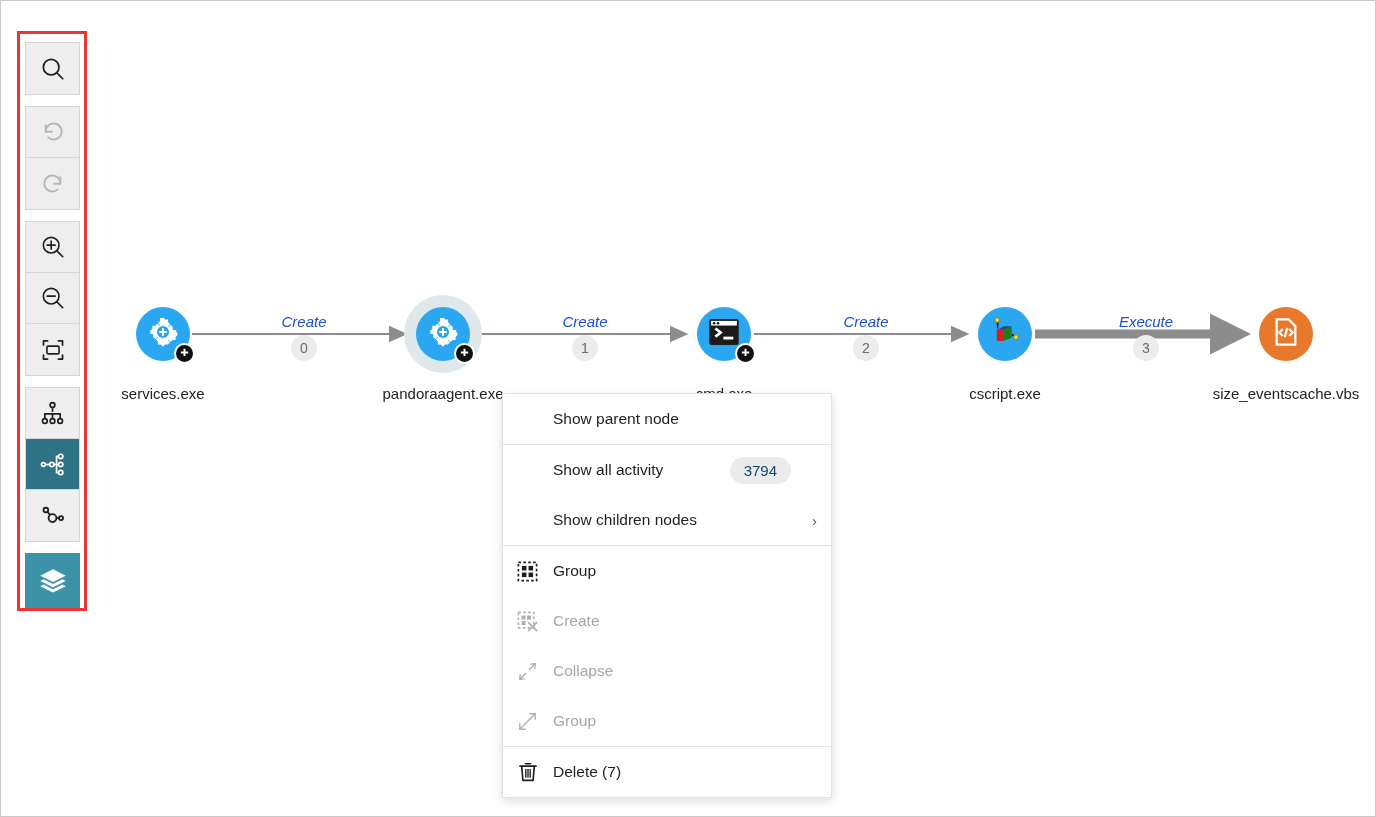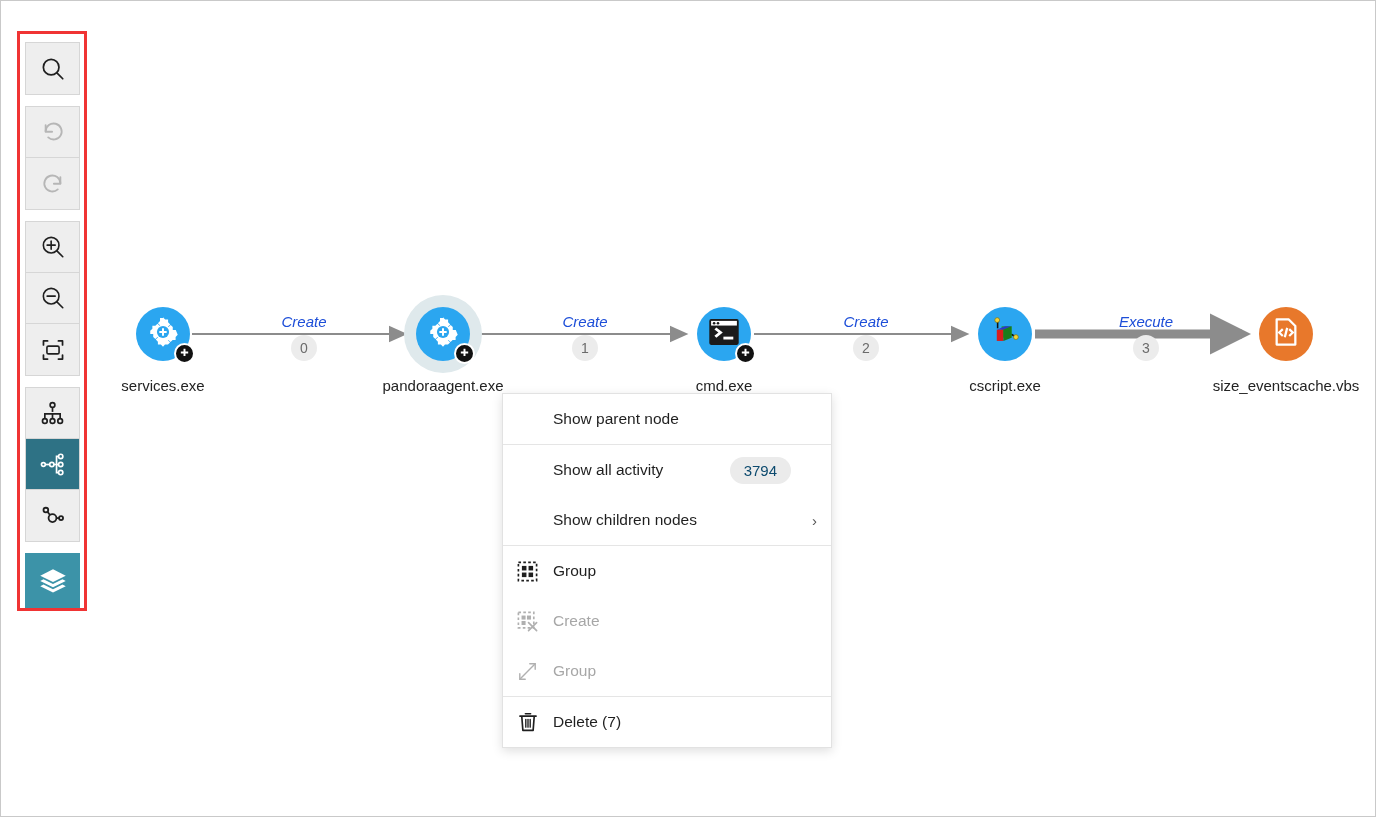--- a/index.html
+++ b/index.html
@@ -108,21 +108,21 @@
     height: 21px;
     border-radius: 50%;
     background: #111111;
     border: 2px solid #ffffff;
     display: flex;
     align-items: center;
     justify-content: center;
     box-sizing: border-box;
   }
   .node-label {
-    margin-top: 16px;
+    margin-top: 24px;
     font-size: 15px;
     color: #232323;
     white-space: nowrap;
   }
   .edge-label {
     position: absolute;
     text-align: center;
     width: 120px;
     z-index: 6;
   }
@@ -490,20 +490,31 @@
             <rect x="1.6" y="1.6" width="17.6" height="17.6" fill="none" stroke="#b0b0b0" stroke-width="1.9" stroke-dasharray="3 2.6"></rect>
             <rect x="5.2" y="5.2" width="4.6" height="4.6" fill="#b0b0b0"></rect>
             <rect x="11.4" y="5.2" width="4.6" height="4.6" fill="#b0b0b0"></rect>
             <rect x="5.2" y="11.4" width="4.6" height="4.6" fill="#b0b0b0"></rect>
             <path d="M13.2 13.2 L22.4 22.4 M22.4 13.2 L13.2 22.4" stroke="#b0b0b0" stroke-width="1.9" stroke-linecap="round"></path>
           </svg>
         </span>
         <span class="ctx-text">Create</span>
       </div>
 
+      <div class="ctx-item disabled">
+        <span class="ctx-ico">
+          <svg width="21" height="21" viewBox="0 0 24 24">
+            <path d="M3.2 20.8 L9.8 14.2" stroke="#b0b0b0" stroke-width="1.6" stroke-linecap="round"></path>
+            <path d="M3.6 15.6 L3.2 20.8 L8.4 20.4" fill="none" stroke="#b0b0b0" stroke-width="1.6" stroke-linecap="round" stroke-linejoin="round"></path>
+            <path d="M20.8 3.2 L14.2 9.8" stroke="#b0b0b0" stroke-width="1.6" stroke-linecap="round"></path>
+            <path d="M20.4 8.4 L20.8 3.2 L15.6 3.6" fill="none" stroke="#b0b0b0" stroke-width="1.6" stroke-linecap="round" stroke-linejoin="round"></path>
+          </svg>
+        </span>
+        <span class="ctx-text">Collapse</span>
+      </div>
 
       <div class="ctx-item disabled">
         <span class="ctx-ico">
           <svg width="21" height="21" viewBox="0 0 24 24">
             <path d="M3.2 20.8 L20.8 3.2" stroke="#b0b0b0" stroke-width="1.6" stroke-linecap="round"></path>
             <path d="M3.2 14.6 L3.2 20.8 L9.4 20.8" fill="none" stroke="#b0b0b0" stroke-width="1.6" stroke-linecap="round" stroke-linejoin="round"></path>
             <path d="M14.6 3.2 L20.8 3.2 L20.8 9.4" fill="none" stroke="#b0b0b0" stroke-width="1.6" stroke-linecap="round" stroke-linejoin="round"></path>
           </svg>
         </span>
         <span class="ctx-text">Group</span>

